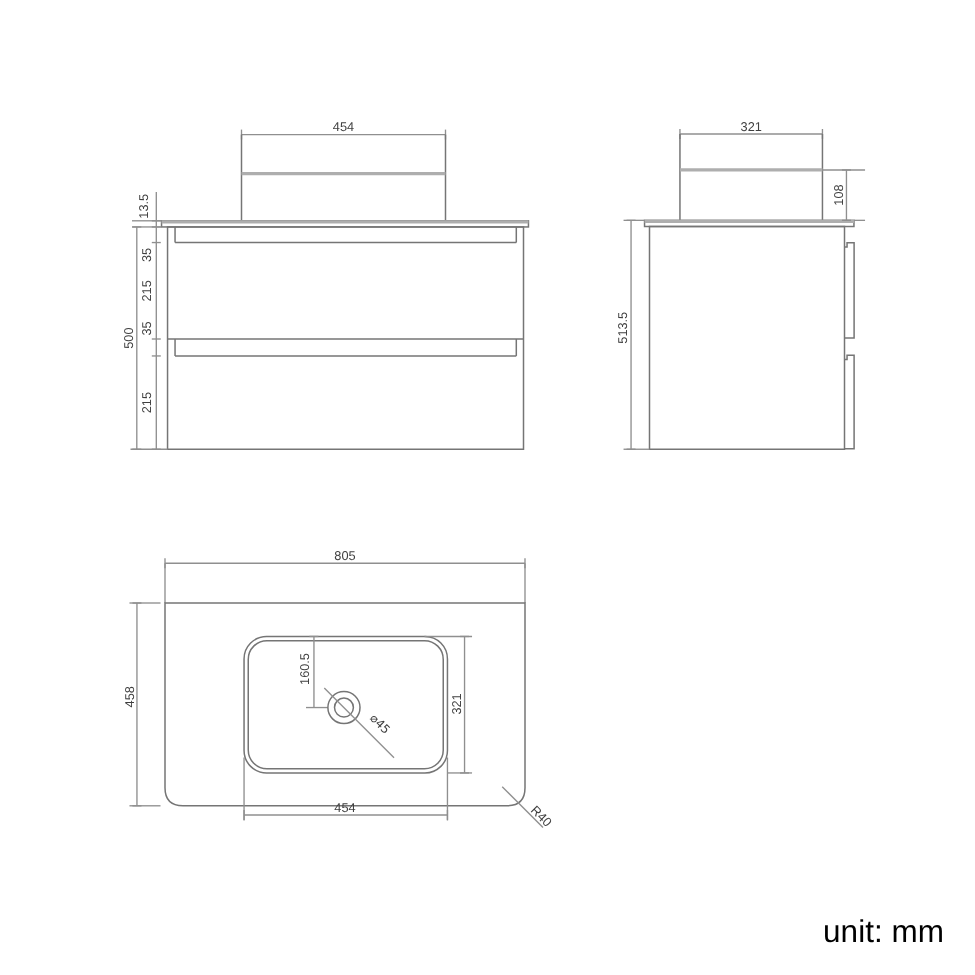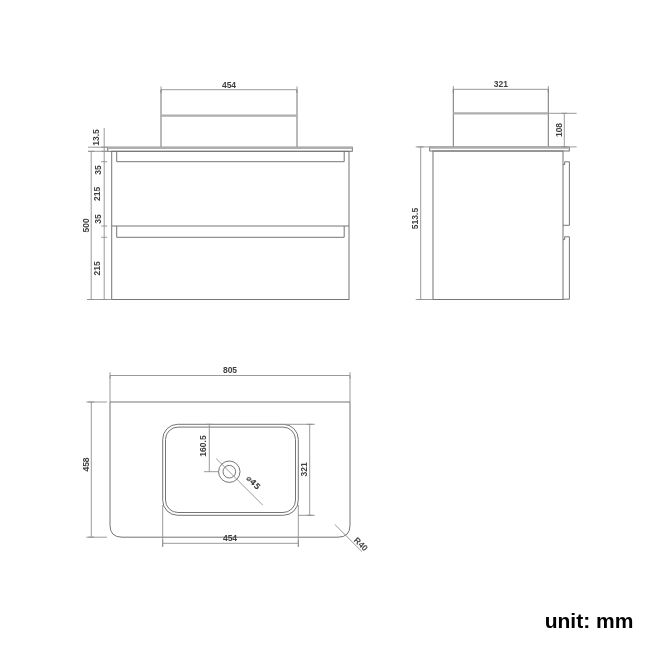--- a/index.html
+++ b/index.html
@@ -1,16 +1,16 @@
 <!DOCTYPE html>
 <html><head>
 <meta charset="utf-8">
 <style>
   html,body{margin:0;padding:0;background:#ffffff;}
-  .canvas{width:650px;height:650px;position:relative;background:#fff;overflow:hidden;font-weight:bold;}
+  .canvas{width:650px;height:650px;position:relative;background:#fff;overflow:hidden;}
   svg{display:block;}
   .ol{stroke:#757575;stroke-width:1;fill:none;}
   .gl{stroke:#aeaeae;stroke-width:2.2;fill:none;}
   .dl{stroke:#8f8f8f;stroke-width:0.9;fill:none;}
   .dt{font-family:"Liberation Sans",sans-serif;font-size:8.5px;fill:#3f3f3f;}
   .dt2{font-family:"DejaVu Sans",sans-serif;font-size:8px;fill:#3f3f3f;}
   .unit{font-family:"Liberation Sans",sans-serif;font-size:21px;fill:#000000;}
 </style>
 </head>
 <body>

